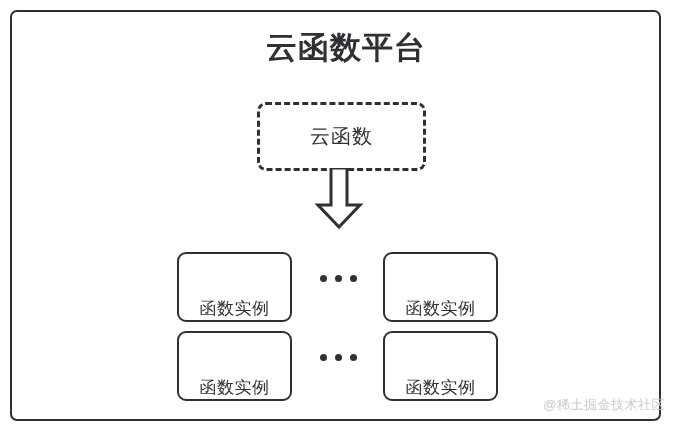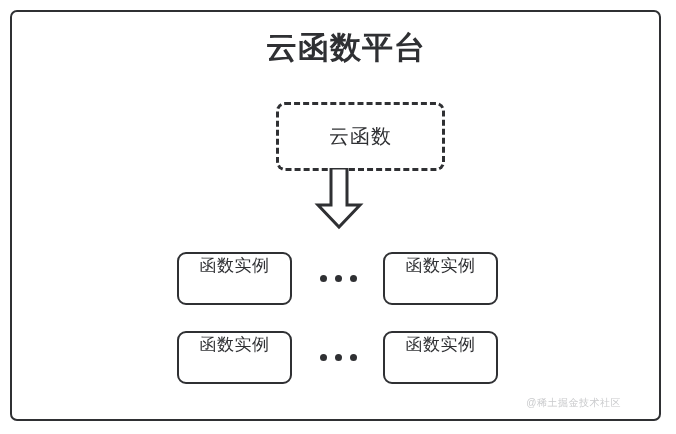--- a/index.html
+++ b/index.html
@@ -53,21 +53,20 @@
     top: 102px;
     width: 169px;
     height: 69px;
     box-sizing: border-box;
     border: 3px dashed #2f3033;
     border-radius: 9px;
     background: #ffffff;
     display: flex;
     align-items: center;
     justify-content: center;
-    margin-left: 19px;
   }
   .func-node-label {
     font-size: 20px;
     color: #2f3033;
     letter-spacing: 1px;
     white-space: nowrap;
   }
 
   
   .flow-arrow {
@@ -75,27 +74,27 @@
     left: 313px;
     top: 168px;
     width: 52px;
     height: 62px;
   }
 
   
   .inst-box {
     position: absolute;
     width: 115px;
-    height: 53px;
+    height: 70px;
     box-sizing: border-box;
     border: 2.5px solid #2f3033;
     border-radius: 9px;
     background: #ffffff;
     display: flex;
-    align-items: flex-start;
+    align-items: flex-end;
     justify-content: center;
   }
   .inst-box-label {
     font-size: 17px;
     color: #2f3033;
     letter-spacing: 0.5px;
     white-space: nowrap;
   }
   .row1 { top: 252px; }
   .row2 { top: 331px; }
@@ -116,25 +115,25 @@
   .ellipsis .dot {
     width: 7px;
     height: 7px;
     border-radius: 50%;
     background: #2f3033;
   }
 
   
   .watermark {
     position: absolute;
-    left: 376px;
+    left: 420px;
     top: 396px;
     width: 245px;
     text-align: right;
-    font-size: 10px;
+    font-size: 13px;
     color: #c9cacc;
     letter-spacing: 0.5px;
     white-space: nowrap;
   }
 </style>
 </head>
 <body>
 
 <div id="canvas">
 

